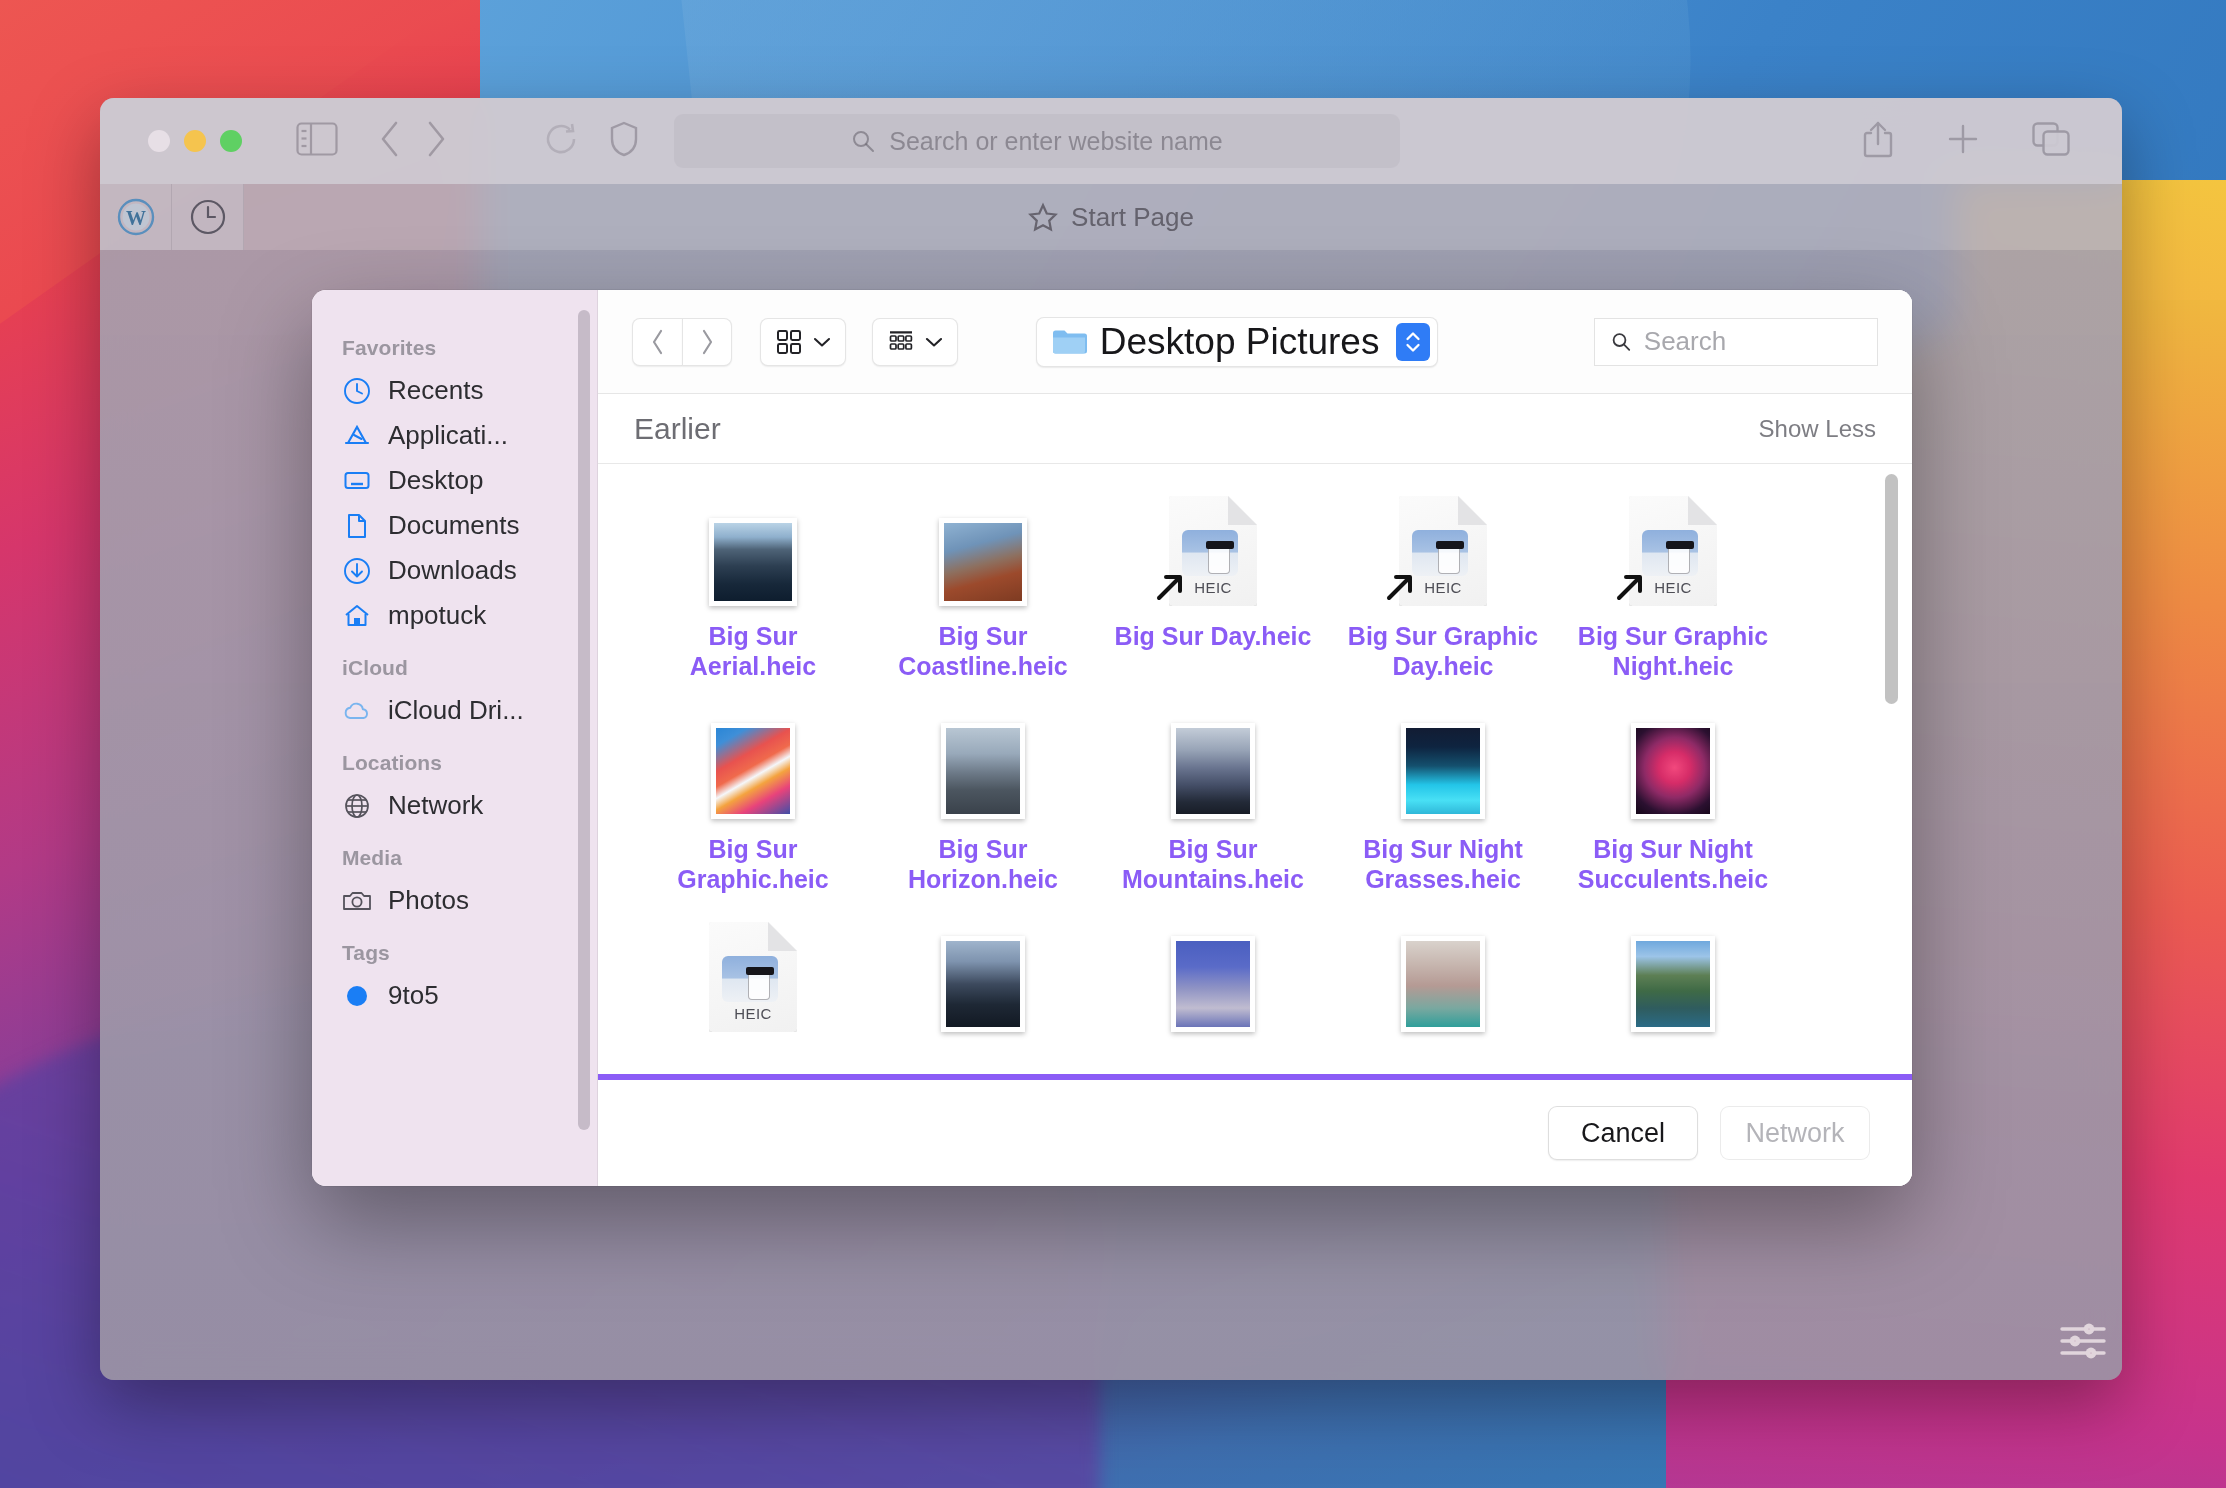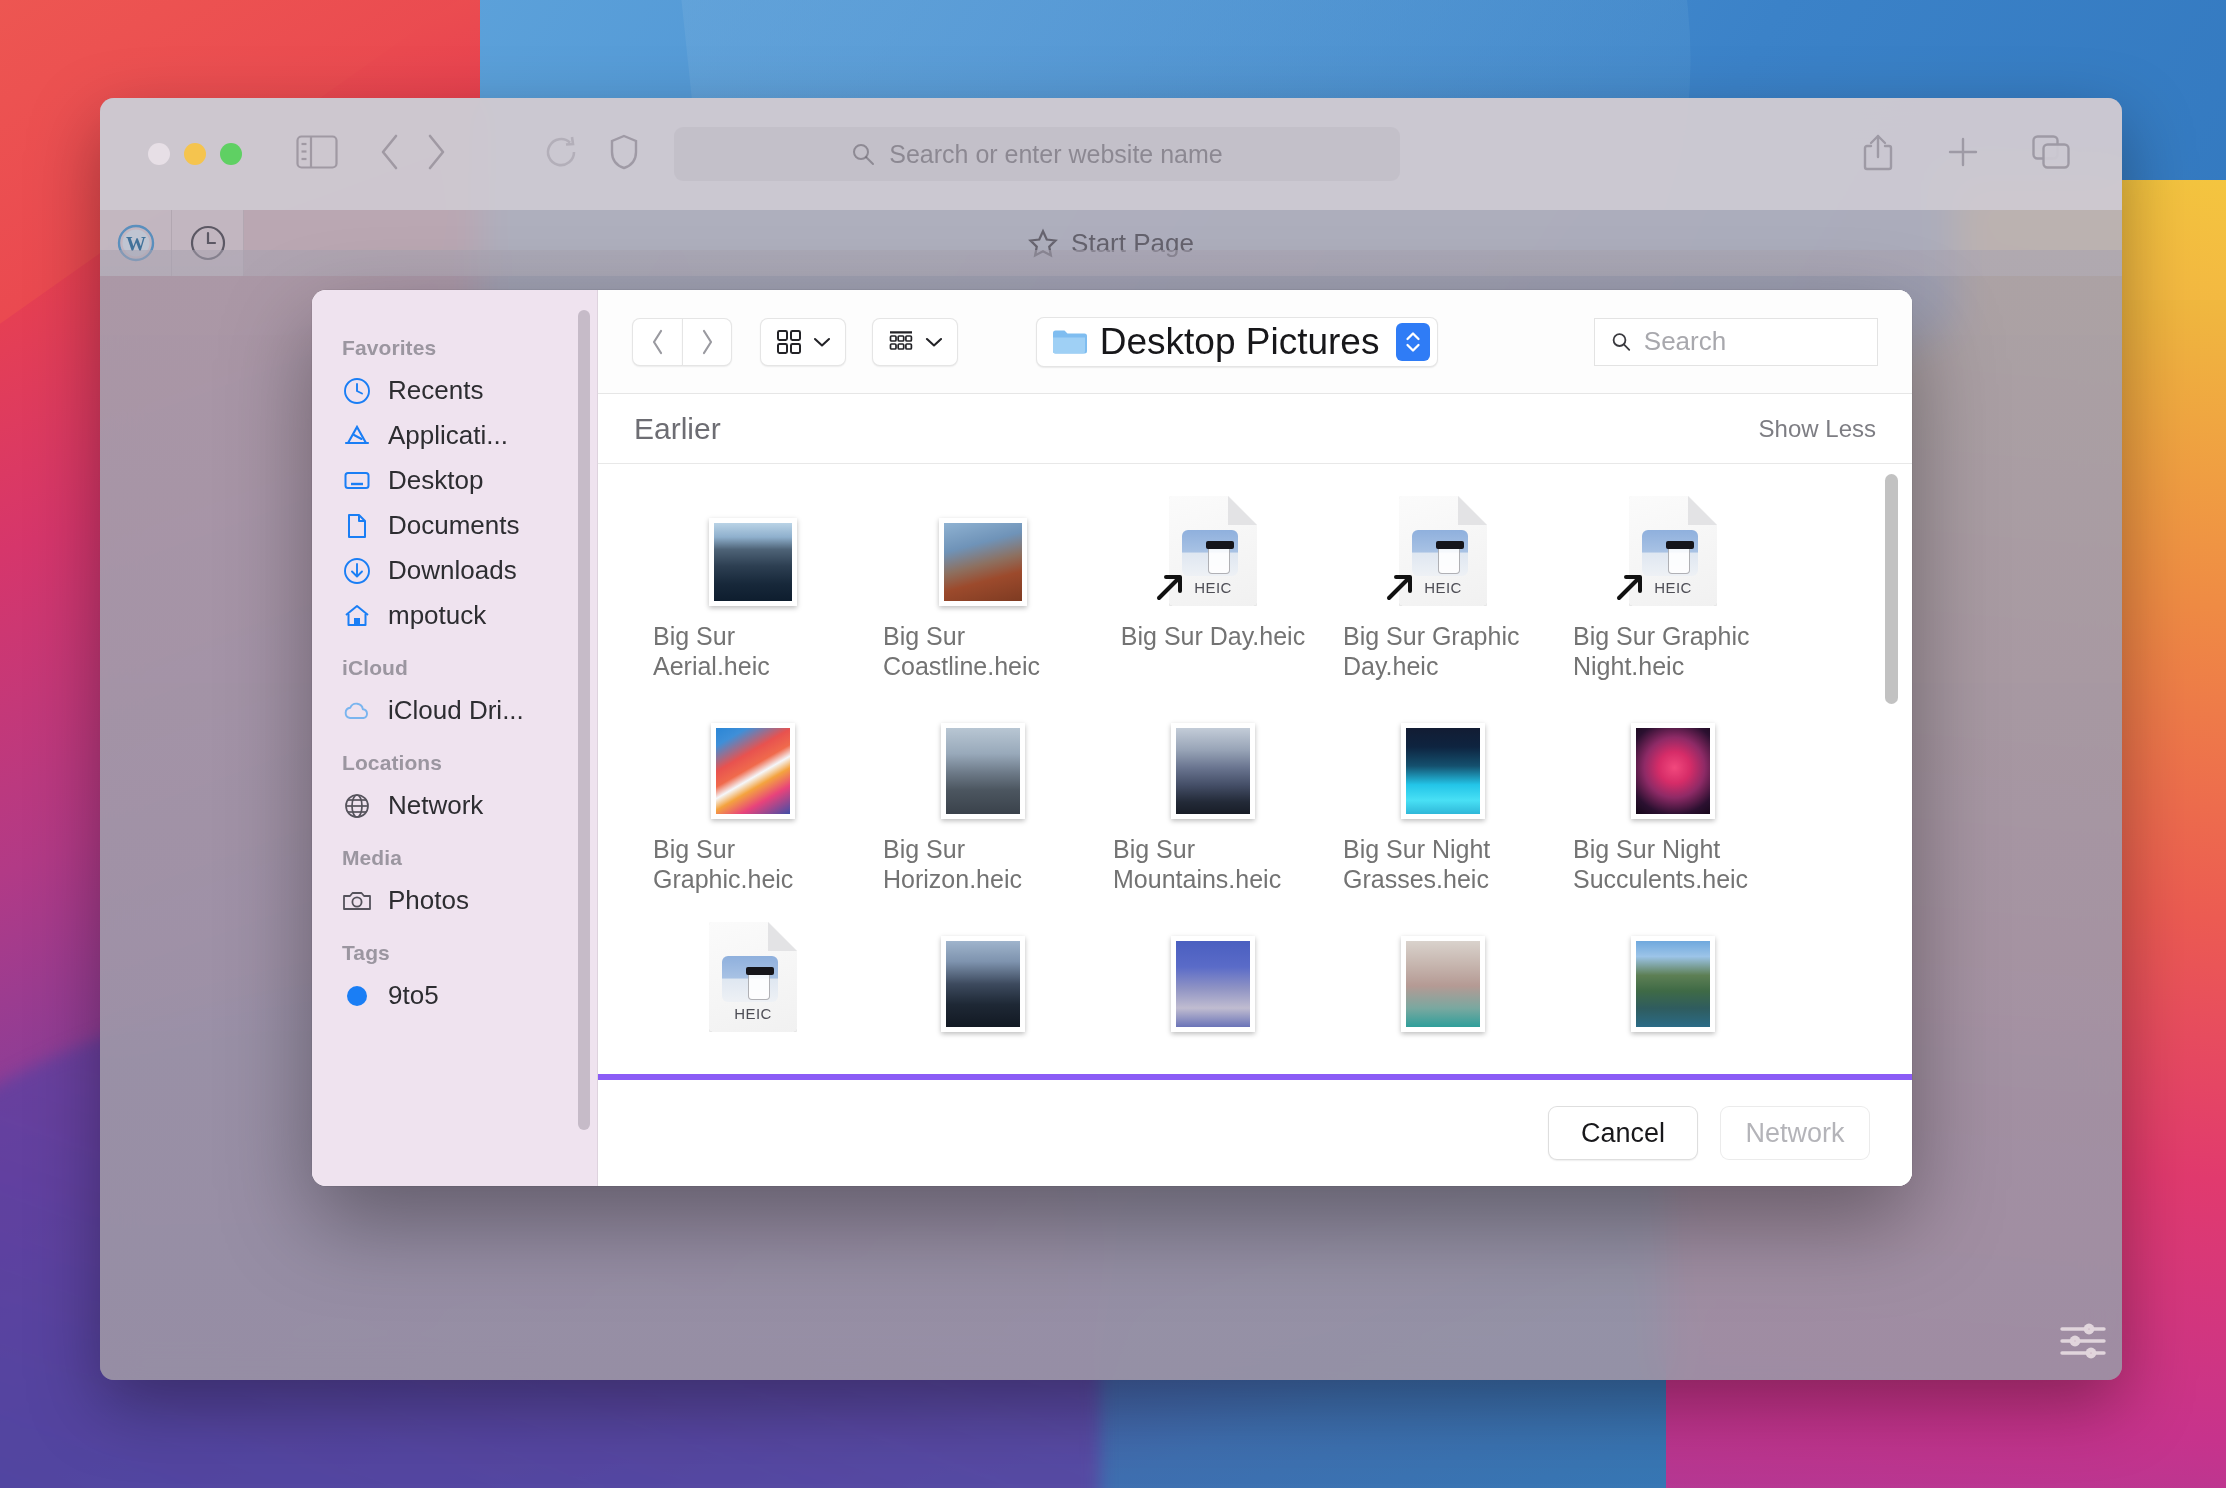--- a/index.html
+++ b/index.html
@@ -64,21 +64,21 @@
     position: absolute;
     left: 100px; top: 98px; width: 2022px; height: 1282px;
     border-radius: 14px;
     background: rgba(163,158,170,.82);
     box-shadow: 0 26px 70px rgba(0,0,0,.34);
     overflow: hidden;
     backdrop-filter: blur(18px);
   }
   #safari-toolbar {
     position: relative;
-    height: 112px;
+    height: 86px;
     background: rgba(208,203,211,.93);
     display: flex; align-items: center;
     padding: 0 30px;
   }
   .traffic { display: flex; gap: 14px; margin-left: 18px; }
   .light { width: 22px; height: 22px; border-radius: 50%; }
   .l-close { background: #e7dfe6; }
   .l-min   { background: #f5c44e; }
   .l-max   { background: #5fd063; }
   .sf-icon { opacity: .48; }
@@ -250,22 +250,23 @@
     position: relative;
   }
   .photo {
     border: 5px solid #fff;
     box-shadow: 0 2px 5px rgba(0,0,0,.26);
     background-size: cover; background-position: center;
   }
   .fname {
     margin-top: 16px;
     font-size: 25px; line-height: 1.18;
-    color: #737373; 
+    color: #8b5cf6; text-align: center;
     max-width: 200px;
+    font-weight: bold;
   }
   
   .doc {
     position: relative; width: 88px; height: 110px;
   }
   .doc-page {
     position: absolute; inset: 0;
     background: linear-gradient(160deg, #fbfbfb 0%, #f1f1f1 100%);
     border-radius: 5px;
     box-shadow: 0 2px 5px rgba(0,0,0,.2);

